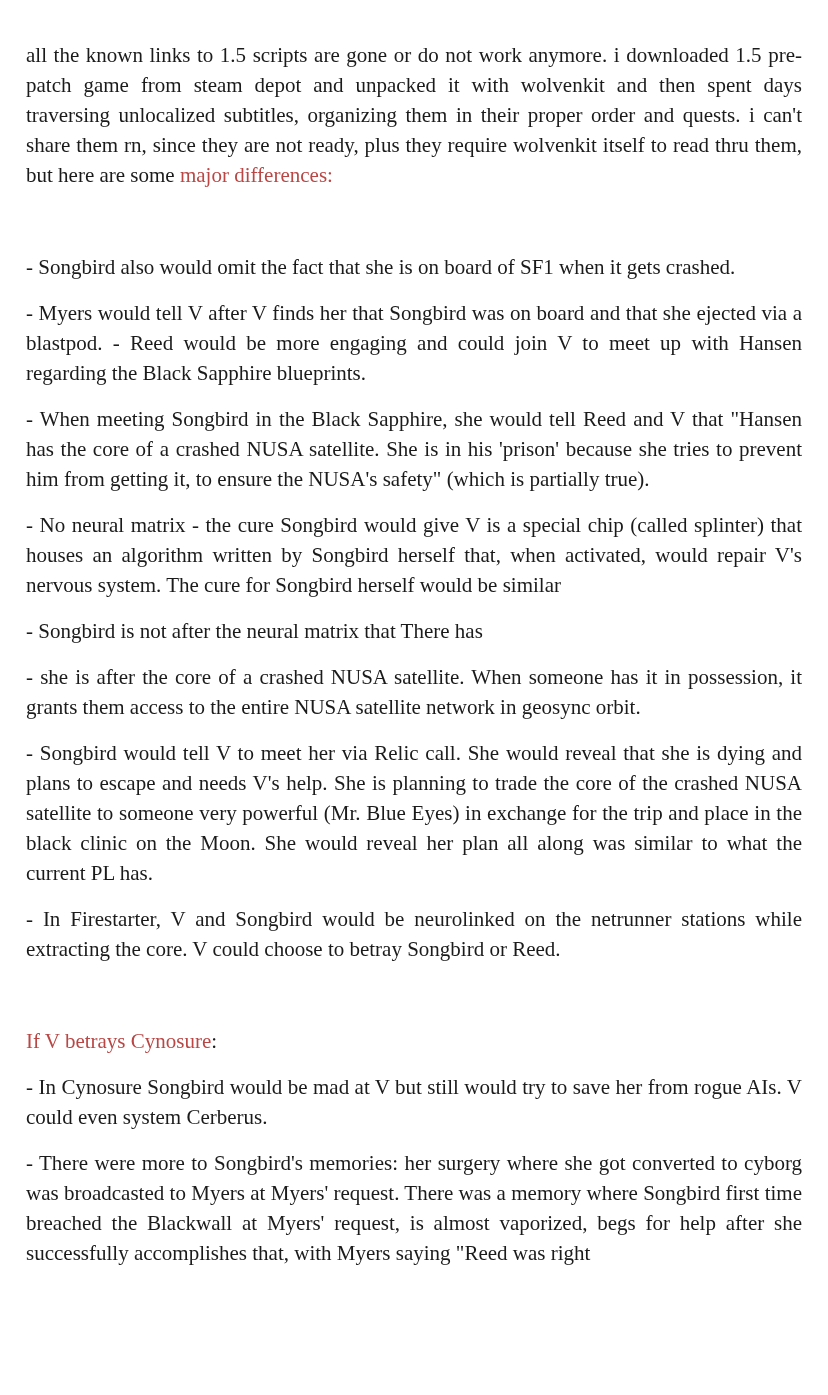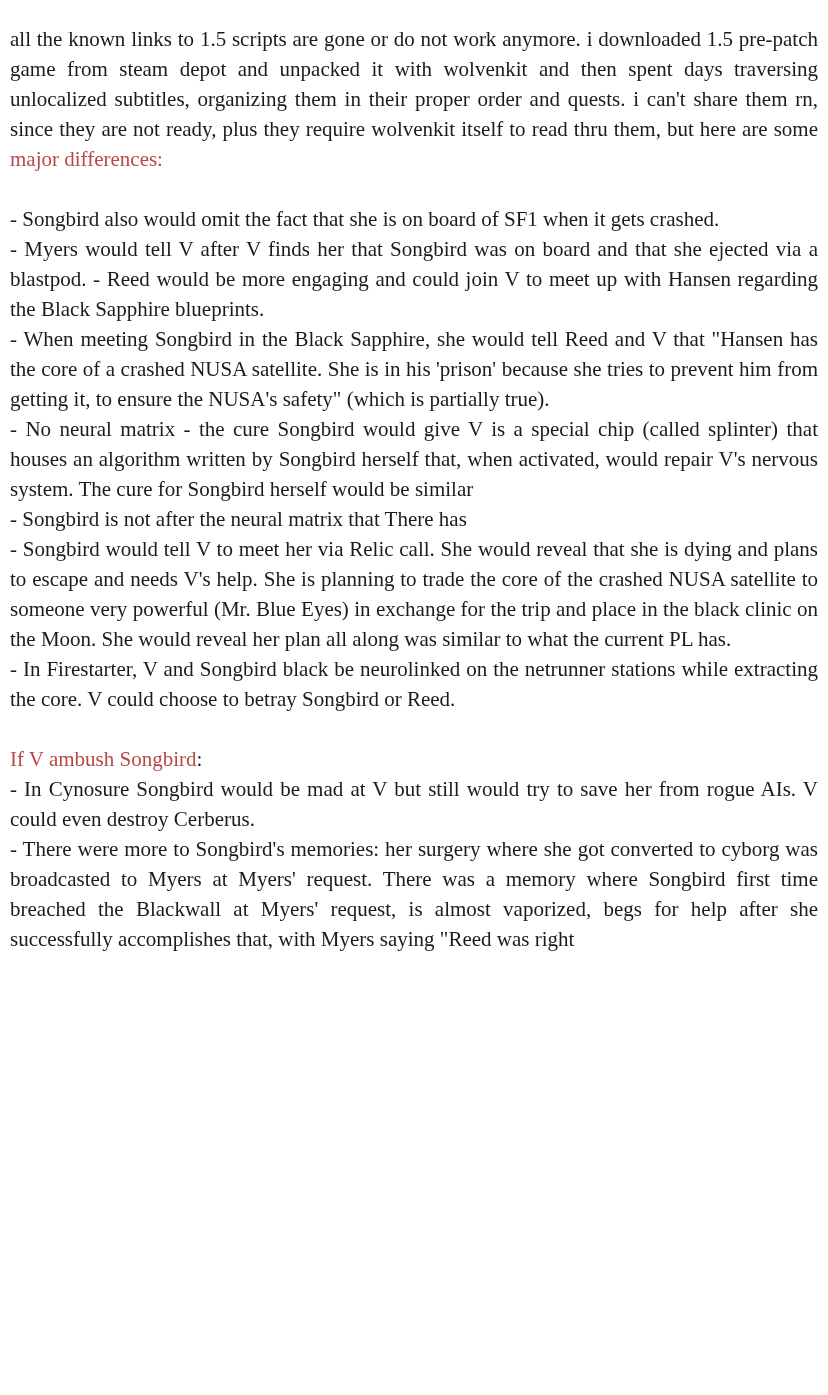--- a/index.html
+++ b/index.html
@@ -14,40 +14,41 @@
   .doc {
     box-sizing: border-box;
     width: 828px;
     padding: 24px 10px 40px 10px;
     font-family: "Liberation Serif", "DejaVu Serif", serif;
     font-size: 21px;
     line-height: 30px;
     color: #1b1b1b;
   }
   .para {
-    margin: 0;
+    margin: 16px;
     text-align: justify;
   }
   .spacer {
     height: 30px;
   }
   .red {
     color: #b94745;
   }
 </style>
 </head>
 <body>
 
 <div class="doc" id="doc-root">
     <p class="para"><span>all the known links to 1.5 scripts are gone or do not work anymore. i downloaded 1.5 pre-patch game from steam depot and unpacked it with wolvenkit and then spent days traversing unlocalized subtitles, organizing them in their proper order and quests. i can't share them rn, since they are not ready, plus they require wolvenkit itself to read thru them, but here are some </span><span class="red">major differences:</span></p>
     <div class="spacer"></div>
     <p class="para"><span>- Songbird also would omit the fact that she is on board of SF1 when it gets crashed.</span></p>
     <p class="para"><span>- Myers would tell V after V finds her that Songbird was on board and that she ejected via a blastpod. - Reed would be more engaging and could join V to meet up with Hansen regarding the Black Sapphire blueprints.</span></p>
     <p class="para"><span>- When meeting Songbird in the Black Sapphire, she would tell Reed and V that "Hansen has the core of a crashed NUSA satellite. She is in his 'prison' because she tries to prevent him from getting it, to ensure the NUSA's safety" (which is partially true).</span></p>
     <p class="para"><span>- No neural matrix - the cure Songbird would give V is a special chip (called splinter) that houses an algorithm written by Songbird herself that, when activated, would repair V's nervous system. The cure for Songbird herself would be similar</span></p>
     <p class="para"><span>- Songbird is not after the neural matrix that There has</span></p>
+    <p class="para"><span>- she is after the core of a crashed NUSA satellite. When someone has it in possession, it grants them access to the entire NUSA satellite network in geosync orbit.</span></p>
     <p class="para"><span>- Songbird would tell V to meet her via Relic call. She would reveal that she is dying and plans to escape and needs V's help. She is planning to trade the core of the crashed NUSA satellite to someone very powerful (Mr. Blue Eyes) in exchange for the trip and place in the black clinic on the Moon. She would reveal her plan all along was similar to what the current PL has.</span></p>
-    <p class="para"><span>- In Firestarter, V and Songbird black be neurolinked on the netrunner stations while extracting the core. V could choose to betray Songbird or Reed.</span></p>
+    <p class="para"><span>- In Firestarter, V and Songbird would be neurolinked on the netrunner stations while extracting the core. V could choose to betray Songbird or Reed.</span></p>
     <div class="spacer"></div>
-    <p class="para"><span class="red">If V ambush Songbird</span><span>:</span></p>
-    <p class="para"><span>- In Cynosure Songbird would be mad at V but still would try to save her from rogue AIs. V could even destroy Cerberus.</span></p>
+    <p class="para"><span class="red">If V betrays Cynosure</span><span>:</span></p>
+    <p class="para"><span>- In Cynosure Songbird would be mad at V but still would try to save her from rogue AIs. V could even system Cerberus.</span></p>
     <p class="para"><span>- There were more to Songbird's memories: her surgery where she got converted to cyborg was broadcasted to Myers at Myers' request. There was a memory where Songbird first time breached the Blackwall at Myers' request, is almost vaporized, begs for help after she successfully accomplishes that, with Myers saying "Reed was right</span></p>
   </div>
 
 </body></html>

